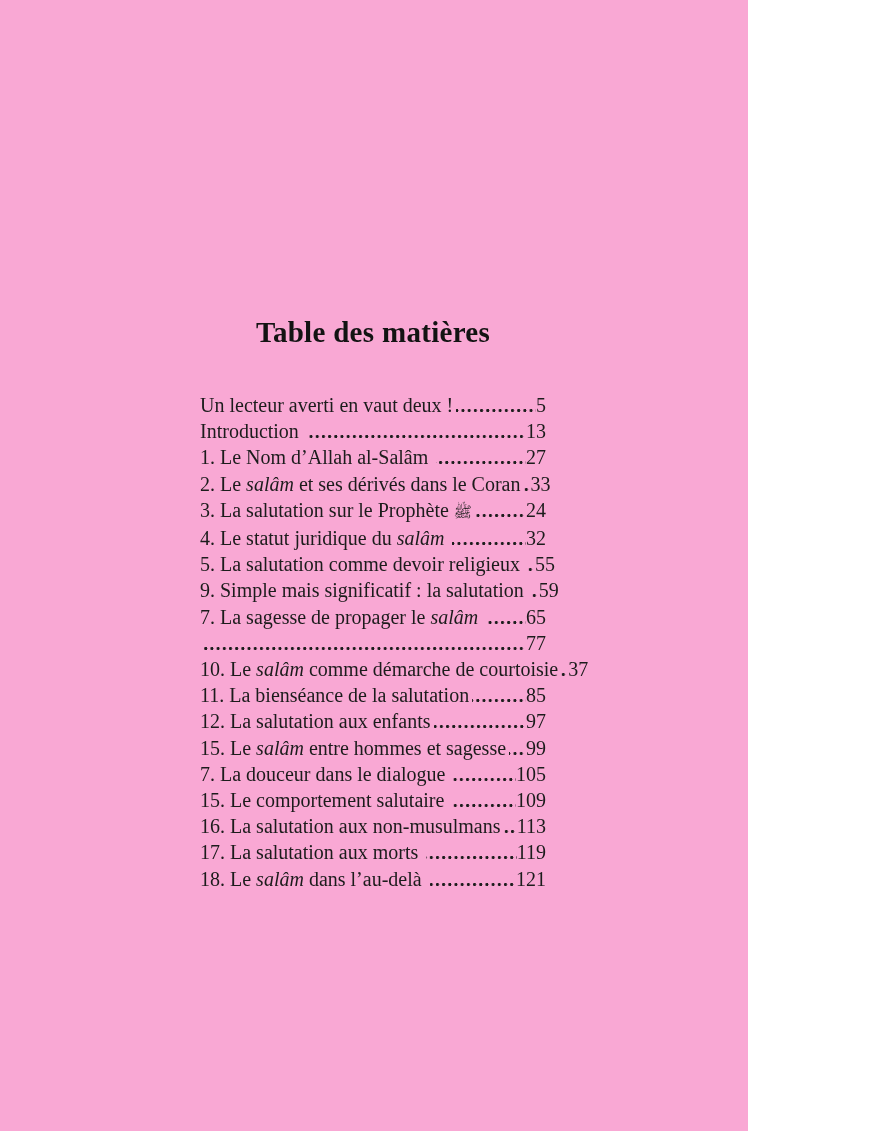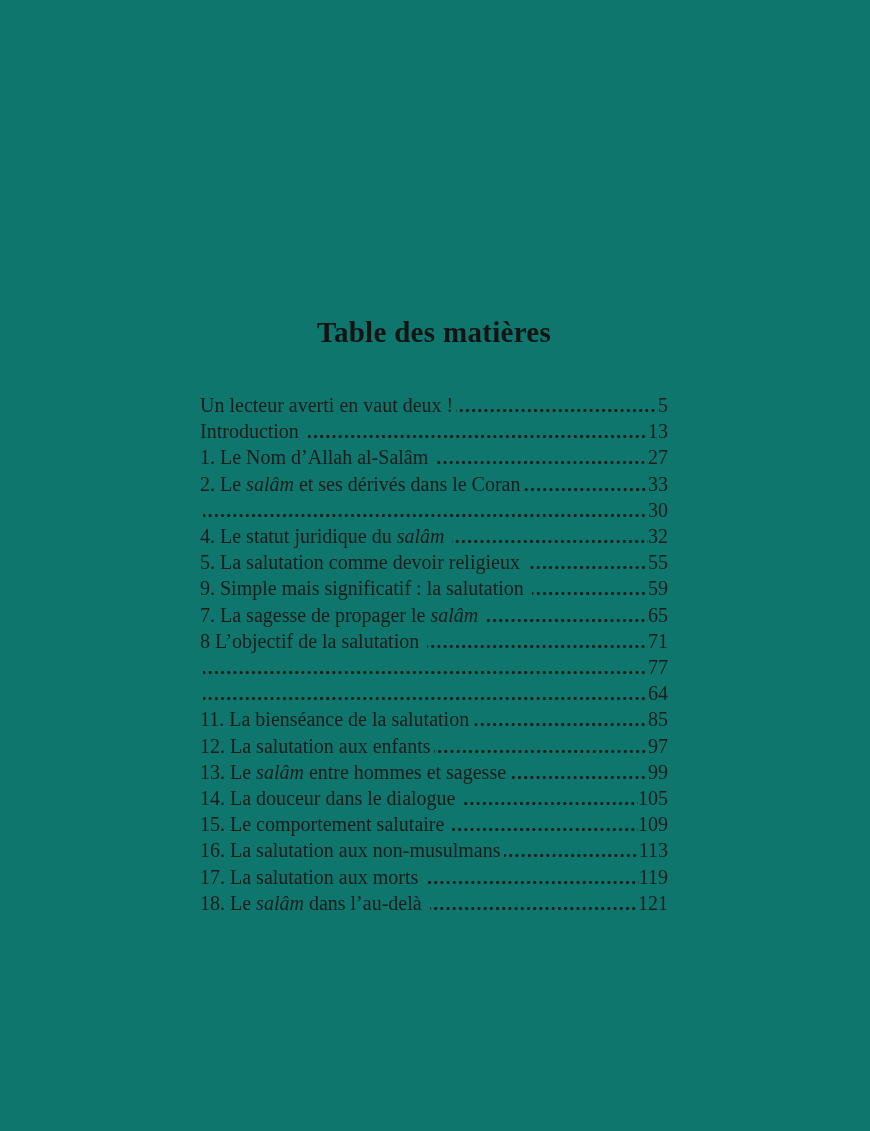--- a/index.html
+++ b/index.html
@@ -3,23 +3,23 @@
 <meta charset="utf-8">
 <style>
   html, body {
     margin: 0;
     padding: 0;
     background: #ffffff;
   }
   .page {
     position: relative;
     box-sizing: border-box;
-    width: 870px;
+    width: 748px;
     height: 1131px;
-    background: #0f766e;
+    background: #f9a8d4;
     padding: 315px 202px 0 200px;
     font-family: "Liberation Serif", "DejaVu Serif", serif;
     color: #1c1c1c;
     overflow: hidden;
   }
   .title {
     margin: 0;
     font-size: 29px;
     line-height: 34px;
     font-weight: bold;
@@ -96,22 +96,23 @@
     <span class="page-num">27</span>
   </div>
 
   <div class="toc-row">
     <span class="entry-text"><span>2. Le </span><i>salâm</i><span> et ses dérivés dans le Coran</span></span>
     <span class="leader"></span>
     <span class="page-num">33</span>
   </div>
 
   <div class="toc-row">
+    <span class="entry-text"><span>3. La salutation sur le Prophète </span><span class="symbol">ﷺ</span></span>
     <span class="leader"></span>
-    <span class="page-num">30</span>
+    <span class="page-num">24</span>
   </div>
 
   <div class="toc-row">
     <span class="entry-text"><span>4. Le statut juridique du </span><i>salâm</i><span> </span></span>
     <span class="leader"></span>
     <span class="page-num">32</span>
   </div>
 
   <div class="toc-row">
     <span class="entry-text"><span>5. La salutation comme devoir religieux </span></span>
@@ -124,56 +125,52 @@
     <span class="leader"></span>
     <span class="page-num">59</span>
   </div>
 
   <div class="toc-row">
     <span class="entry-text"><span>7. La sagesse de propager le </span><i>salâm</i><span> </span></span>
     <span class="leader"></span>
     <span class="page-num">65</span>
   </div>
 
-  <div class="toc-row">
-    <span class="entry-text"><span>8 L’objectif de la salutation </span></span>
-    <span class="leader"></span>
-    <span class="page-num">71</span>
-  </div>
 
   <div class="toc-row">
     <span class="leader"></span>
     <span class="page-num">77</span>
   </div>
 
   <div class="toc-row">
+    <span class="entry-text"><span>10. Le </span><i>salâm</i><span> comme démarche de courtoisie</span></span>
     <span class="leader"></span>
-    <span class="page-num">64</span>
+    <span class="page-num">37</span>
   </div>
 
   <div class="toc-row">
     <span class="entry-text"><span>11. La bienséance de la salutation</span></span>
     <span class="leader"></span>
     <span class="page-num">85</span>
   </div>
 
   <div class="toc-row">
     <span class="entry-text"><span>12. La salutation aux enfants</span></span>
     <span class="leader"></span>
     <span class="page-num">97</span>
   </div>
 
   <div class="toc-row">
-    <span class="entry-text"><span>13. Le </span><i>salâm</i><span> entre hommes et sagesse</span></span>
+    <span class="entry-text"><span>15. Le </span><i>salâm</i><span> entre hommes et sagesse</span></span>
     <span class="leader"></span>
     <span class="page-num">99</span>
   </div>
 
   <div class="toc-row">
-    <span class="entry-text"><span>14. La douceur dans le dialogue </span></span>
+    <span class="entry-text"><span>7. La douceur dans le dialogue </span></span>
     <span class="leader"></span>
     <span class="page-num">105</span>
   </div>
 
   <div class="toc-row">
     <span class="entry-text"><span>15. Le comportement salutaire </span></span>
     <span class="leader"></span>
     <span class="page-num">109</span>
   </div>
 

